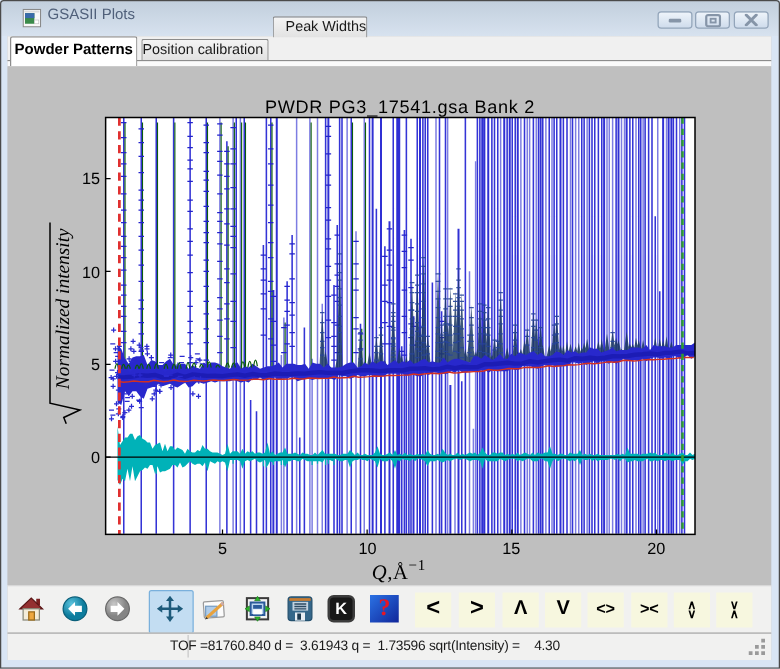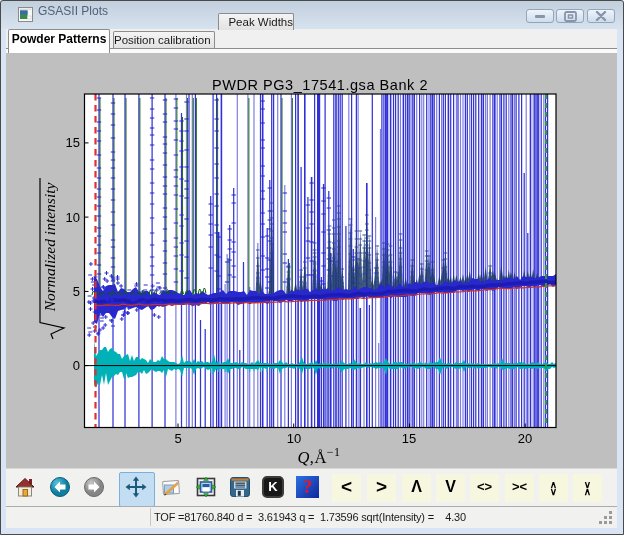--- a/index.html
+++ b/index.html
@@ -156,21 +156,21 @@
 <div style="position:absolute;left:367px;top:474px;width:29px;height:28px;background:#f7f7df;color:#000;font:bold 19px/26px 'Liberation Sans',sans-serif;text-align:center">&gt;</div>
 <div style="position:absolute;left:402px;top:474px;width:29px;height:28px;background:#f7f7df;color:#000;font:bold 16px/26px 'Liberation Sans',sans-serif;text-align:center">Λ</div>
 <div style="position:absolute;left:436px;top:474px;width:29px;height:28px;background:#f7f7df;color:#000;font:bold 16px/26px 'Liberation Sans',sans-serif;text-align:center">V</div>
 <div style="position:absolute;left:470px;top:474px;width:29px;height:28px;background:#f7f7df;color:#000;font:bold 13px/26px 'Liberation Sans',sans-serif;text-align:center">&lt;&gt;</div>
 <div style="position:absolute;left:505px;top:474px;width:29px;height:28px;background:#f7f7df;color:#000;font:bold 13px/26px 'Liberation Sans',sans-serif;text-align:center">&gt;&lt;</div>
 <div style="position:absolute;left:539px;top:474px;width:29px;height:28px;background:#f7f7df;color:#000;font:bold 10px/7px 'Liberation Sans',sans-serif;text-align:center;padding-top:7px;box-sizing:border-box">∧<br>∨</div>
 <div style="position:absolute;left:573px;top:474px;width:29px;height:28px;background:#f7f7df;color:#000;font:bold 10px/7px 'Liberation Sans',sans-serif;text-align:center;padding-top:7px;box-sizing:border-box">∨<br>∧</div>
 
 <div class="abs" style="left:6px;top:506px;width:611px;height:22px;background:#f1f1f0;border-top:1px solid #ababab;box-sizing:border-box"></div>
 <div class="abs" style="left:150px;top:508px;width:1px;height:18px;background:#c8c8c8"></div>
-<div class="abs" style="left:154px;top:511px;font:11px/13px 'Liberation Sans',sans-serif;letter-spacing:-0.2px;color:#1a1a1a">TOF =81760.840 d = &nbsp;3.61943 q = &nbsp;1.73596 sqrt(Intensity) = &nbsp;&nbsp;&nbsp;4.30</div>
+<div class="abs" style="left:136px;top:511px;font:11px/13px 'Liberation Sans',sans-serif;letter-spacing:-0.2px;color:#1a1a1a">TOF =81760.840 d = &nbsp;3.61943 q = &nbsp;1.73596 sqrt(Intensity) = &nbsp;&nbsp;&nbsp;4.30</div>
 <svg class="abs" style="left:598px;top:510px" width="16" height="16" viewBox="0 0 16 16">
  <g fill="#9a9a9a">
       <rect x="11" y="1" width="3" height="3"></rect>
       <rect x="11" y="6" width="3" height="3"></rect>
       <rect x="11" y="11" width="3" height="3"></rect>
       <rect x="6" y="6" width="3" height="3"></rect>
       <rect x="6" y="11" width="3" height="3"></rect>
       <rect x="1" y="11" width="3" height="3"></rect>
     </g>
 </svg>

